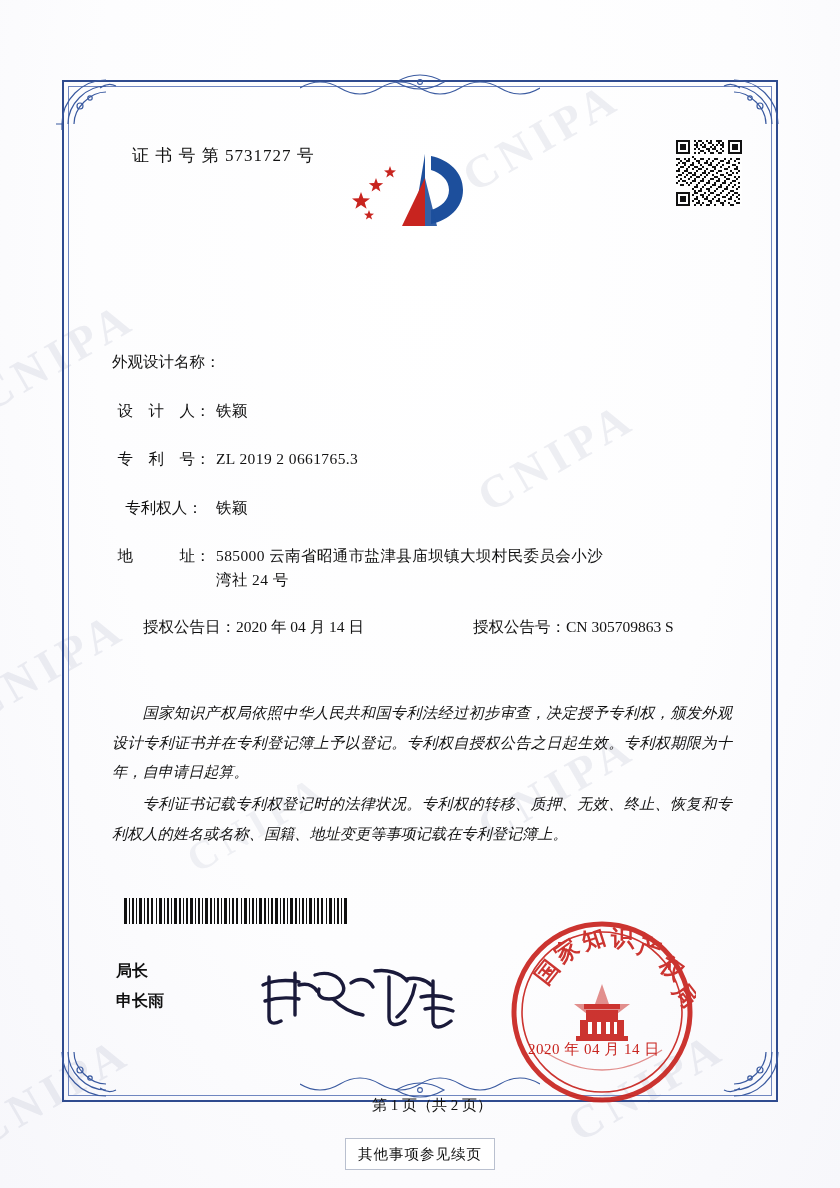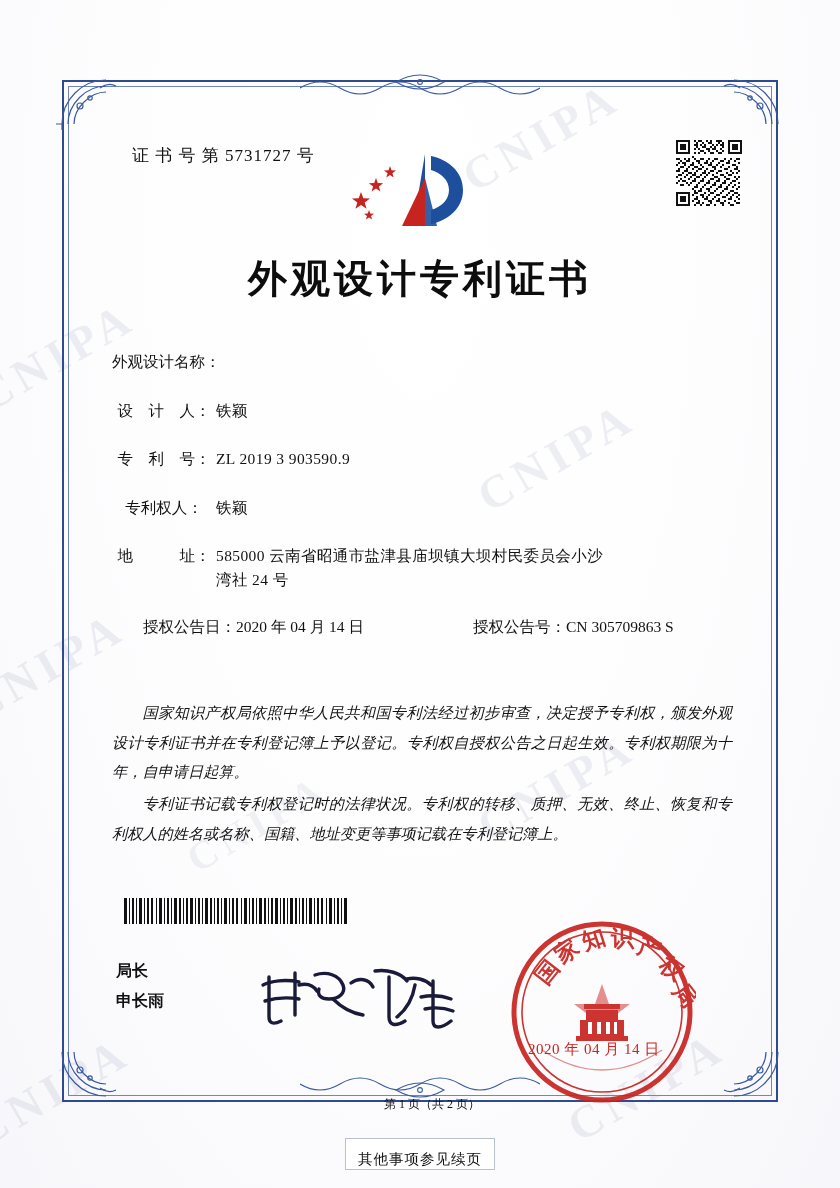--- a/index.html
+++ b/index.html
@@ -224,35 +224,35 @@
     font-family: "Liberation Serif", serif;
   }
 
   
   .page-no {
     position: absolute;
     left: 0;
     right: 0;
     top: 1096px;
     text-align: center;
-    font-size: 12px;
+    font-size: 15px;
     color: #111;
     padding-left: 24px;
   }
   .footnote {
     position: absolute;
     left: 50%;
     transform: translateX(-50%);
     top: 1138px;
     width: 148px;
     height: 30px;
     border: 1px solid #b9c0cf;
     background: #ffffff;
     display: flex;
-    align-items: flex-end;
+    align-items: center;
     justify-content: center;
     font-size: 14.5px;
     color: #111;
     letter-spacing: 1px;
   }
 </style>
 </head>
 <body>
 
 <div class="page">
@@ -585,33 +585,32 @@
       </g>
 
       <path d="M86,8 C104,12 118,24 118,42 C118,60 104,72 86,76 L86,62 C96,59 104,52 104,42 C104,32 96,25 86,22 Z" fill="#1d4f9c"></path>
       <path d="M80,6 L80,78 L68,78 Z" fill="#1d4f9c"></path>
 
       <path d="M57,78 L80,30 L80,78 Z" fill="#c8241f"></path>
       <path d="M80,30 L80,78 L92,78 Z" fill="#1d4f9c" opacity="0.9"></path>
     </svg>
   </div>
 
-  <div class="title">外观设计专利证书</div>
 
   <div class="fields">
     <div class="row">
       <div class="lbl">外观设计名称：</div>
     </div>
     <div class="row">
       <div class="lbl">设　计　人：</div>
       <div class="val">铁颖</div>
     </div>
     <div class="row">
       <div class="lbl">专　利　号：</div>
-      <div class="val">ZL 2019 3 903590.9</div>
+      <div class="val">ZL 2019 2 0661765.3</div>
     </div>
     <div class="row">
       <div class="lbl">专利权人：</div>
       <div class="val">铁颖</div>
     </div>
     <div class="row">
       <div class="lbl">地　　　址：</div>
       <div class="val">
         <span>585000  云南省昭通市盐津县庙坝镇大坝村民委员会小沙</span>
         <span class="sub">湾社 24 号</span>

